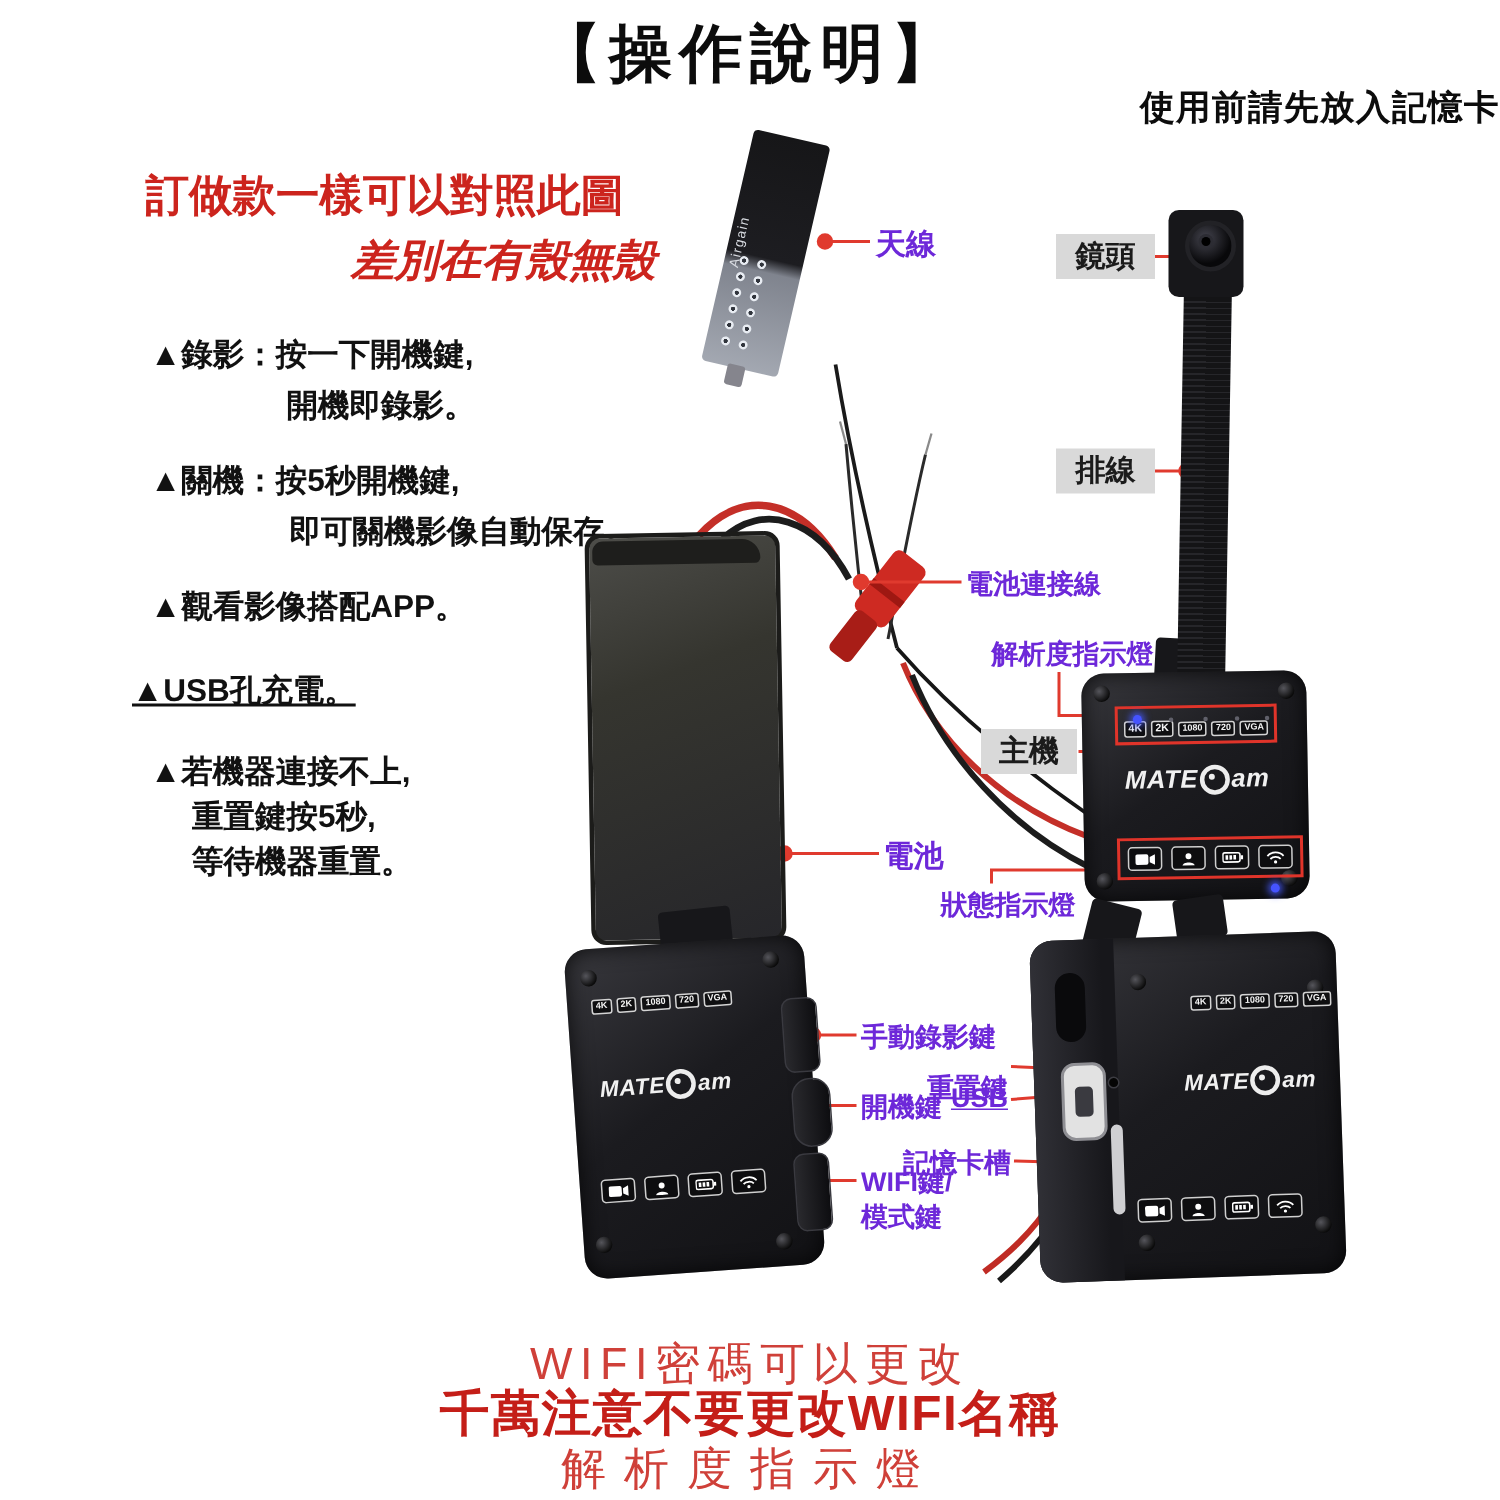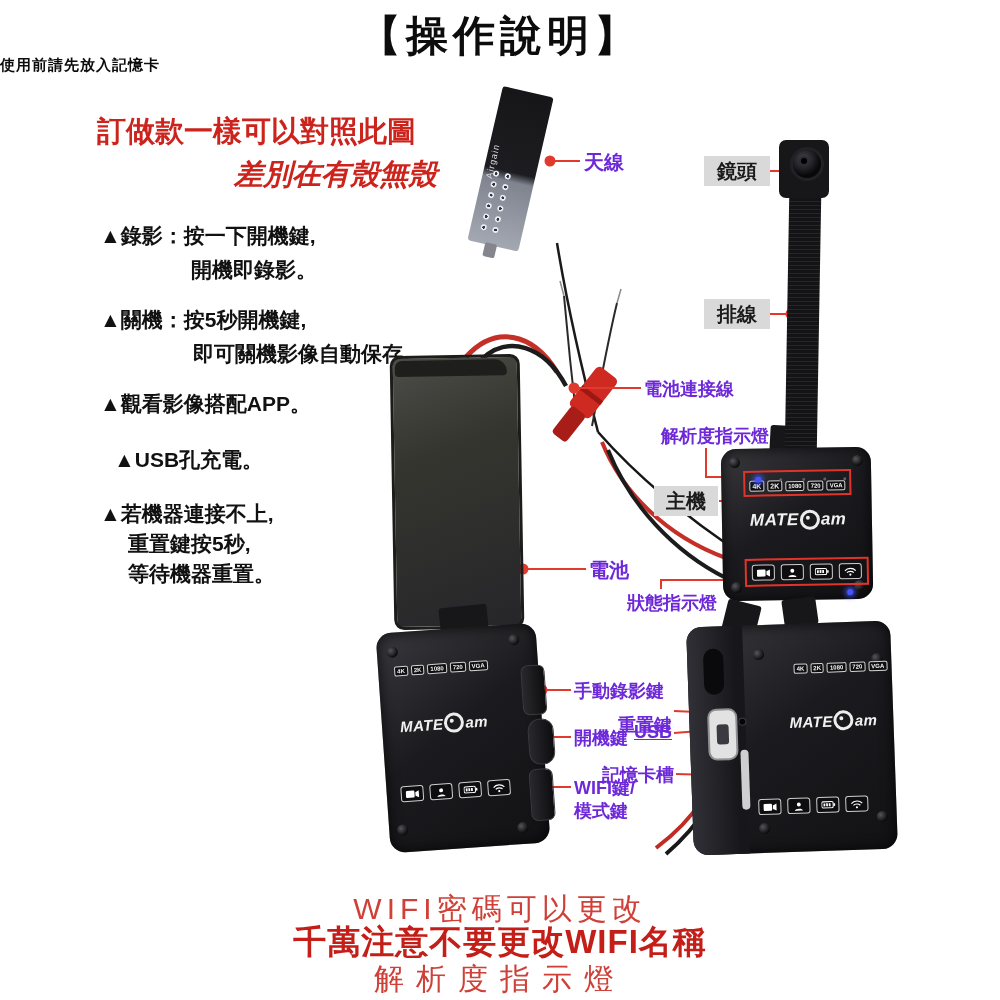--- a/index.html
+++ b/index.html
@@ -3,21 +3,21 @@
 <meta charset="utf-8">
 <style>
   html,body{margin:0;padding:0;background:#fff;}
   #canvas{
     position:relative;width:1000px;height:1000px;background:#ffffff;overflow:hidden;
     font-family:"Liberation Sans","DejaVu Sans",sans-serif;color:#111;
   }
   .abs{position:absolute;}
   
   .title{left:0;top:8px;width:100%;text-align:center;font-size:42px;font-weight:700;letter-spacing:5px;color:#0c0c0c;}
-  .subtitle{left:0;top:56px;width:100%;text-align:left;font-size:15px;font-weight:700;letter-spacing:1px;color:#0c0c0c;}
+  .subtitle{left:0;top:56px;width:100%;text-align:right;font-size:23px;font-weight:700;letter-spacing:1px;color:#0c0c0c;}
   
   .notice{left:97px;top:97px;width:340px;color:#cc241d;font-weight:700;font-size:29px;line-height:1.0;margin-top:20px;}
   .notice .n2{text-align:right;margin-top:14px;font-style:italic;}
   
   .bullet{font-size:21px;font-weight:700;color:#111;white-space:nowrap;}
   
   .lbl{font-size:18px;font-weight:700;color:#6d28d9;white-space:nowrap;}
   .lbl-big{font-size:20px;}
   .lbl-box{background:#d9d9d9;text-align:center;font-size:20px;font-weight:700;color:#1b1b1b;line-height:30px;}
   .lbl-r{text-align:right;}
@@ -72,21 +72,21 @@
   <div class="abs notice">
     <div class="n1">訂做款一樣可以對照此圖</div>
     <div class="n2">差別在有殼無殼</div>
   </div>
 
   <div class="abs bullet" style="left:100px;top:222px;">▲錄影：按一下開機鍵,</div>
   <div class="abs bullet" style="left:191px;top:256px;">開機即錄影。</div>
   <div class="abs bullet" style="left:100px;top:306px;">▲關機：按5秒開機鍵,</div>
   <div class="abs bullet" style="left:193px;top:340px;">即可關機影像自動保存。</div>
   <div class="abs bullet" style="left:100px;top:390px;">▲觀看影像搭配APP。</div>
-  <div class="abs bullet" style="left:114px;top:446px;">▲USB孔充電。</div>
+  <div class="abs bullet" style="left:88px;top:446px;text-decoration:underline;">▲USB孔充電。</div>
   <div class="abs bullet" style="left:100px;top:500px;">▲若機器連接不上,</div>
   <div class="abs bullet" style="left:128px;top:530px;">重置鍵按5秒,</div>
   <div class="abs bullet" style="left:128px;top:560px;">等待機器重置。</div>
 
   <svg class="abs" style="left:0;top:0;" width="1000" height="1000" viewBox="0 0 1000 1000">
 
     <path d="M557,243 C568,310 582,370 598,432" stroke="#1a1a1a" stroke-width="2.5" fill="none"></path>
     <path d="M598,432 C640,480 692,520 724,542" stroke="#161616" stroke-width="2.5" fill="none"></path>
 
     <path d="M577,423 C572,380 567,330 564,296" stroke="#2a2a2a" stroke-width="2" fill="none"></path>

